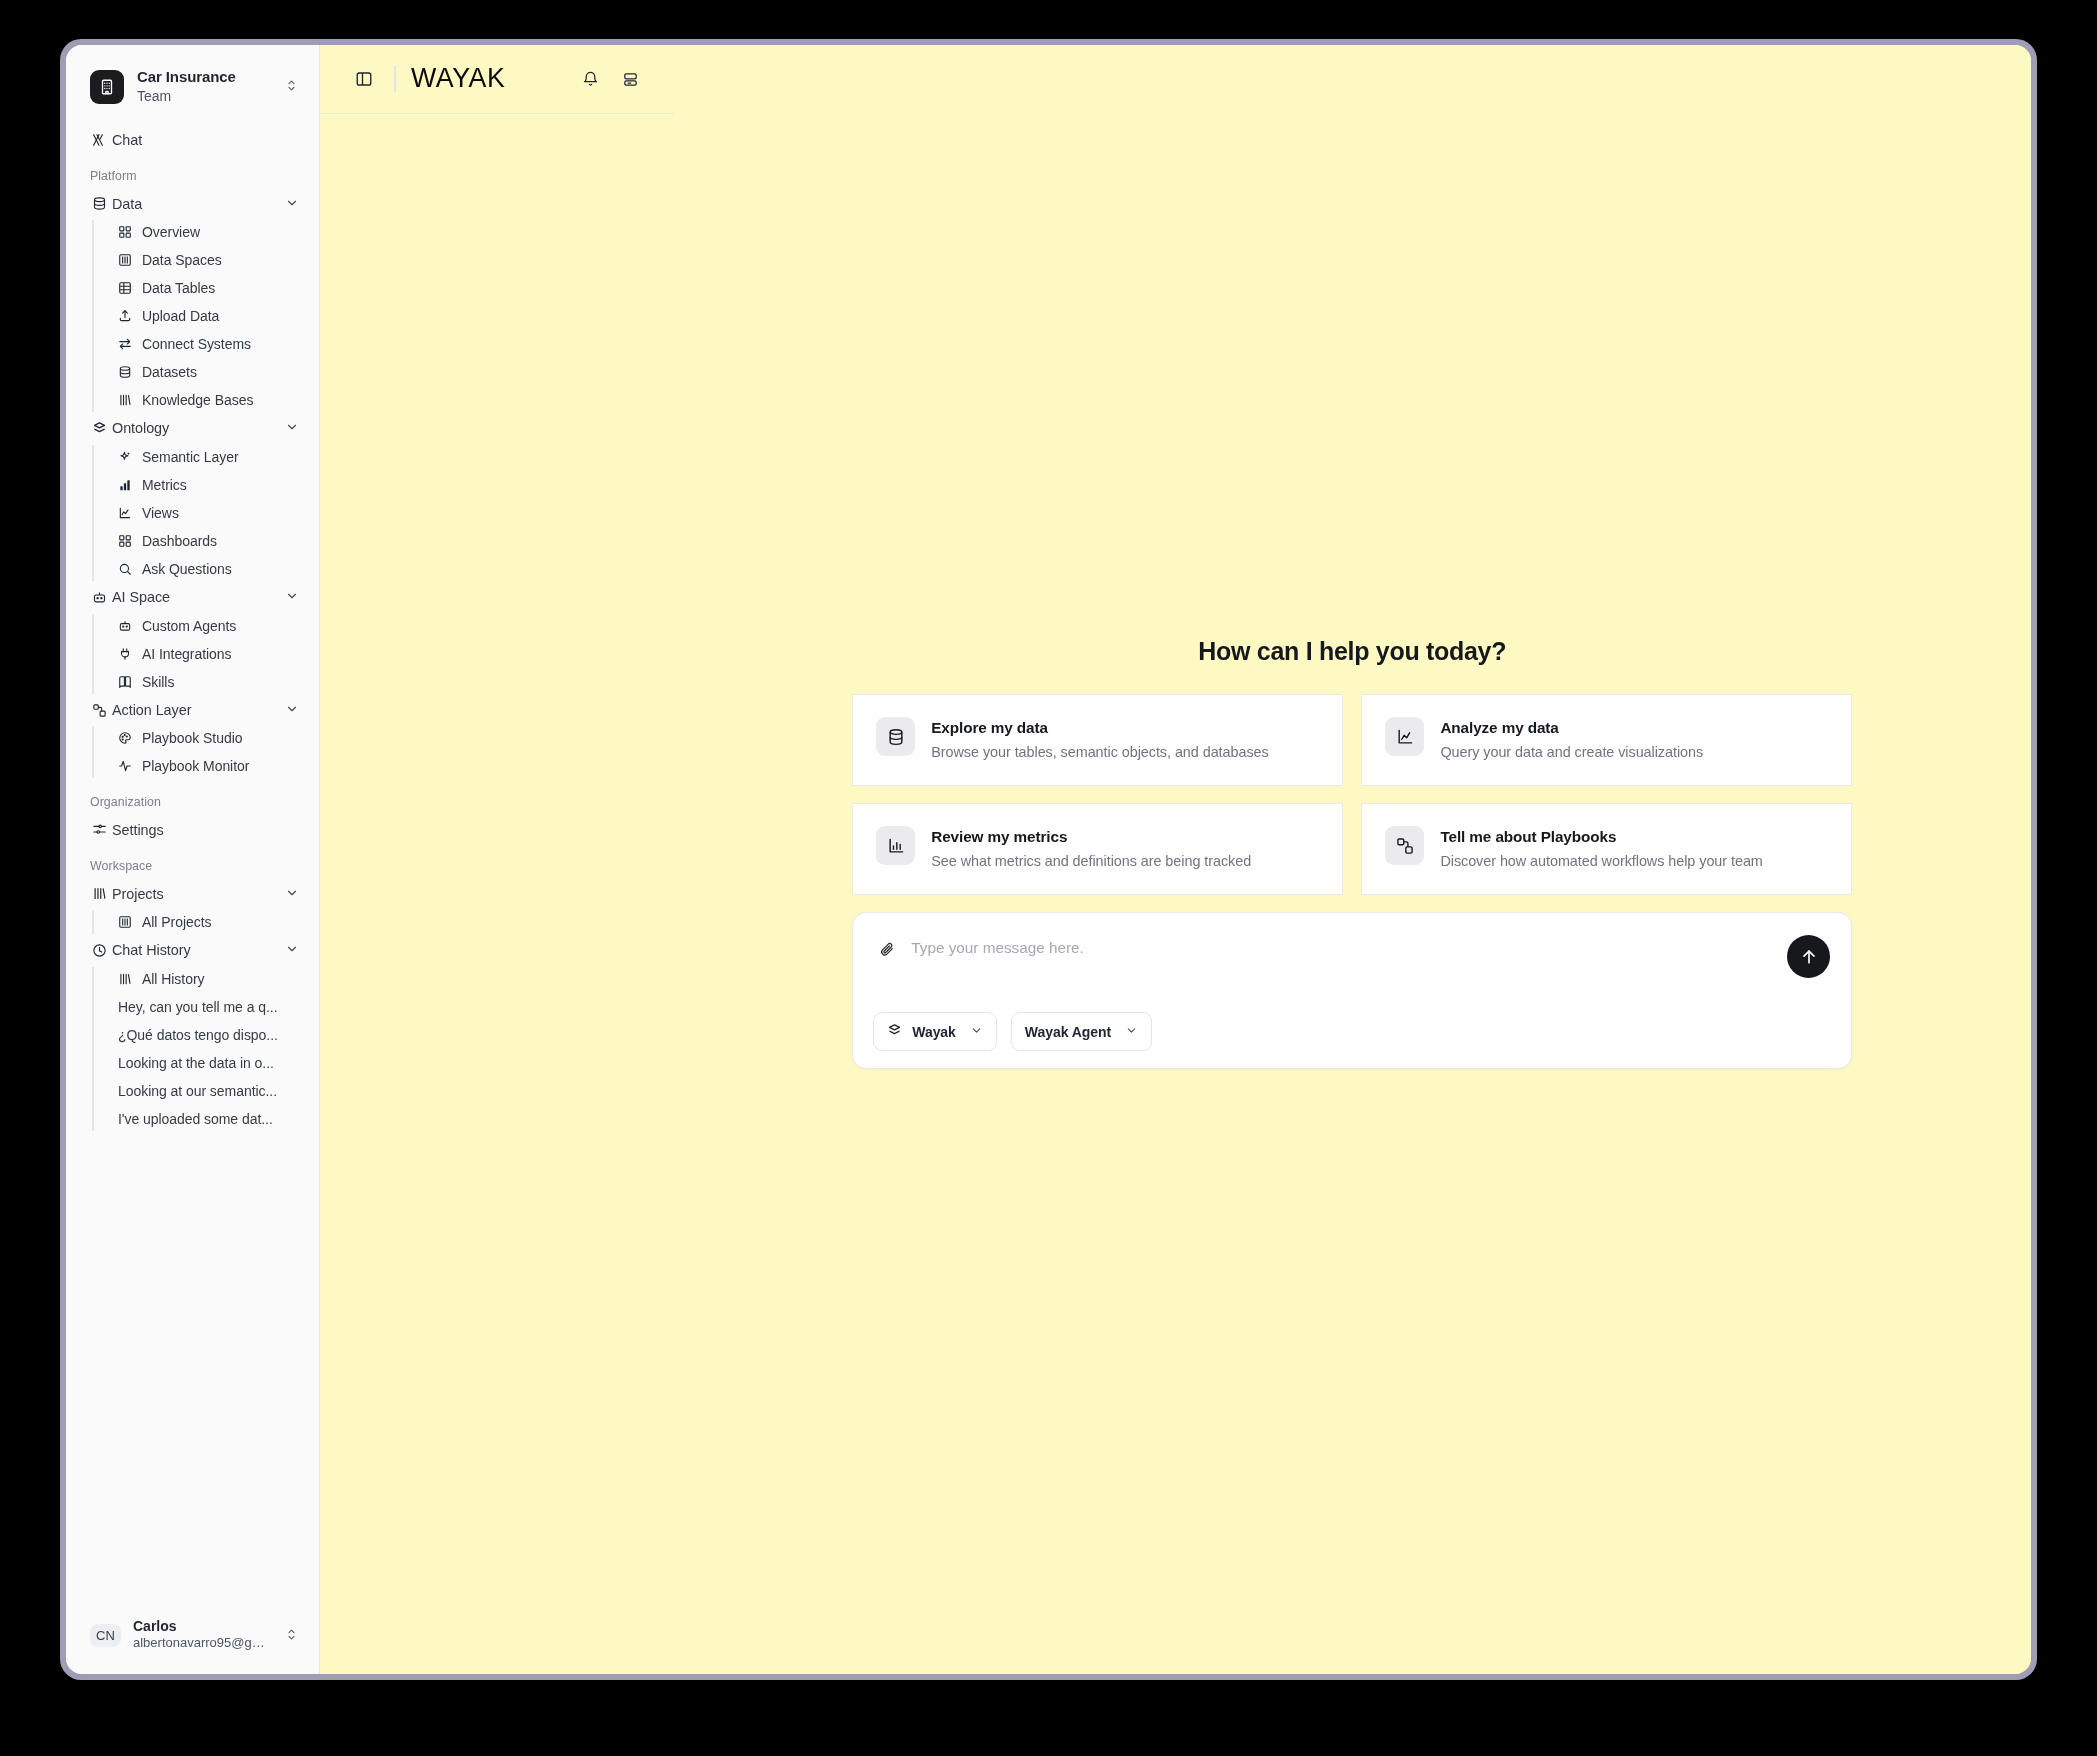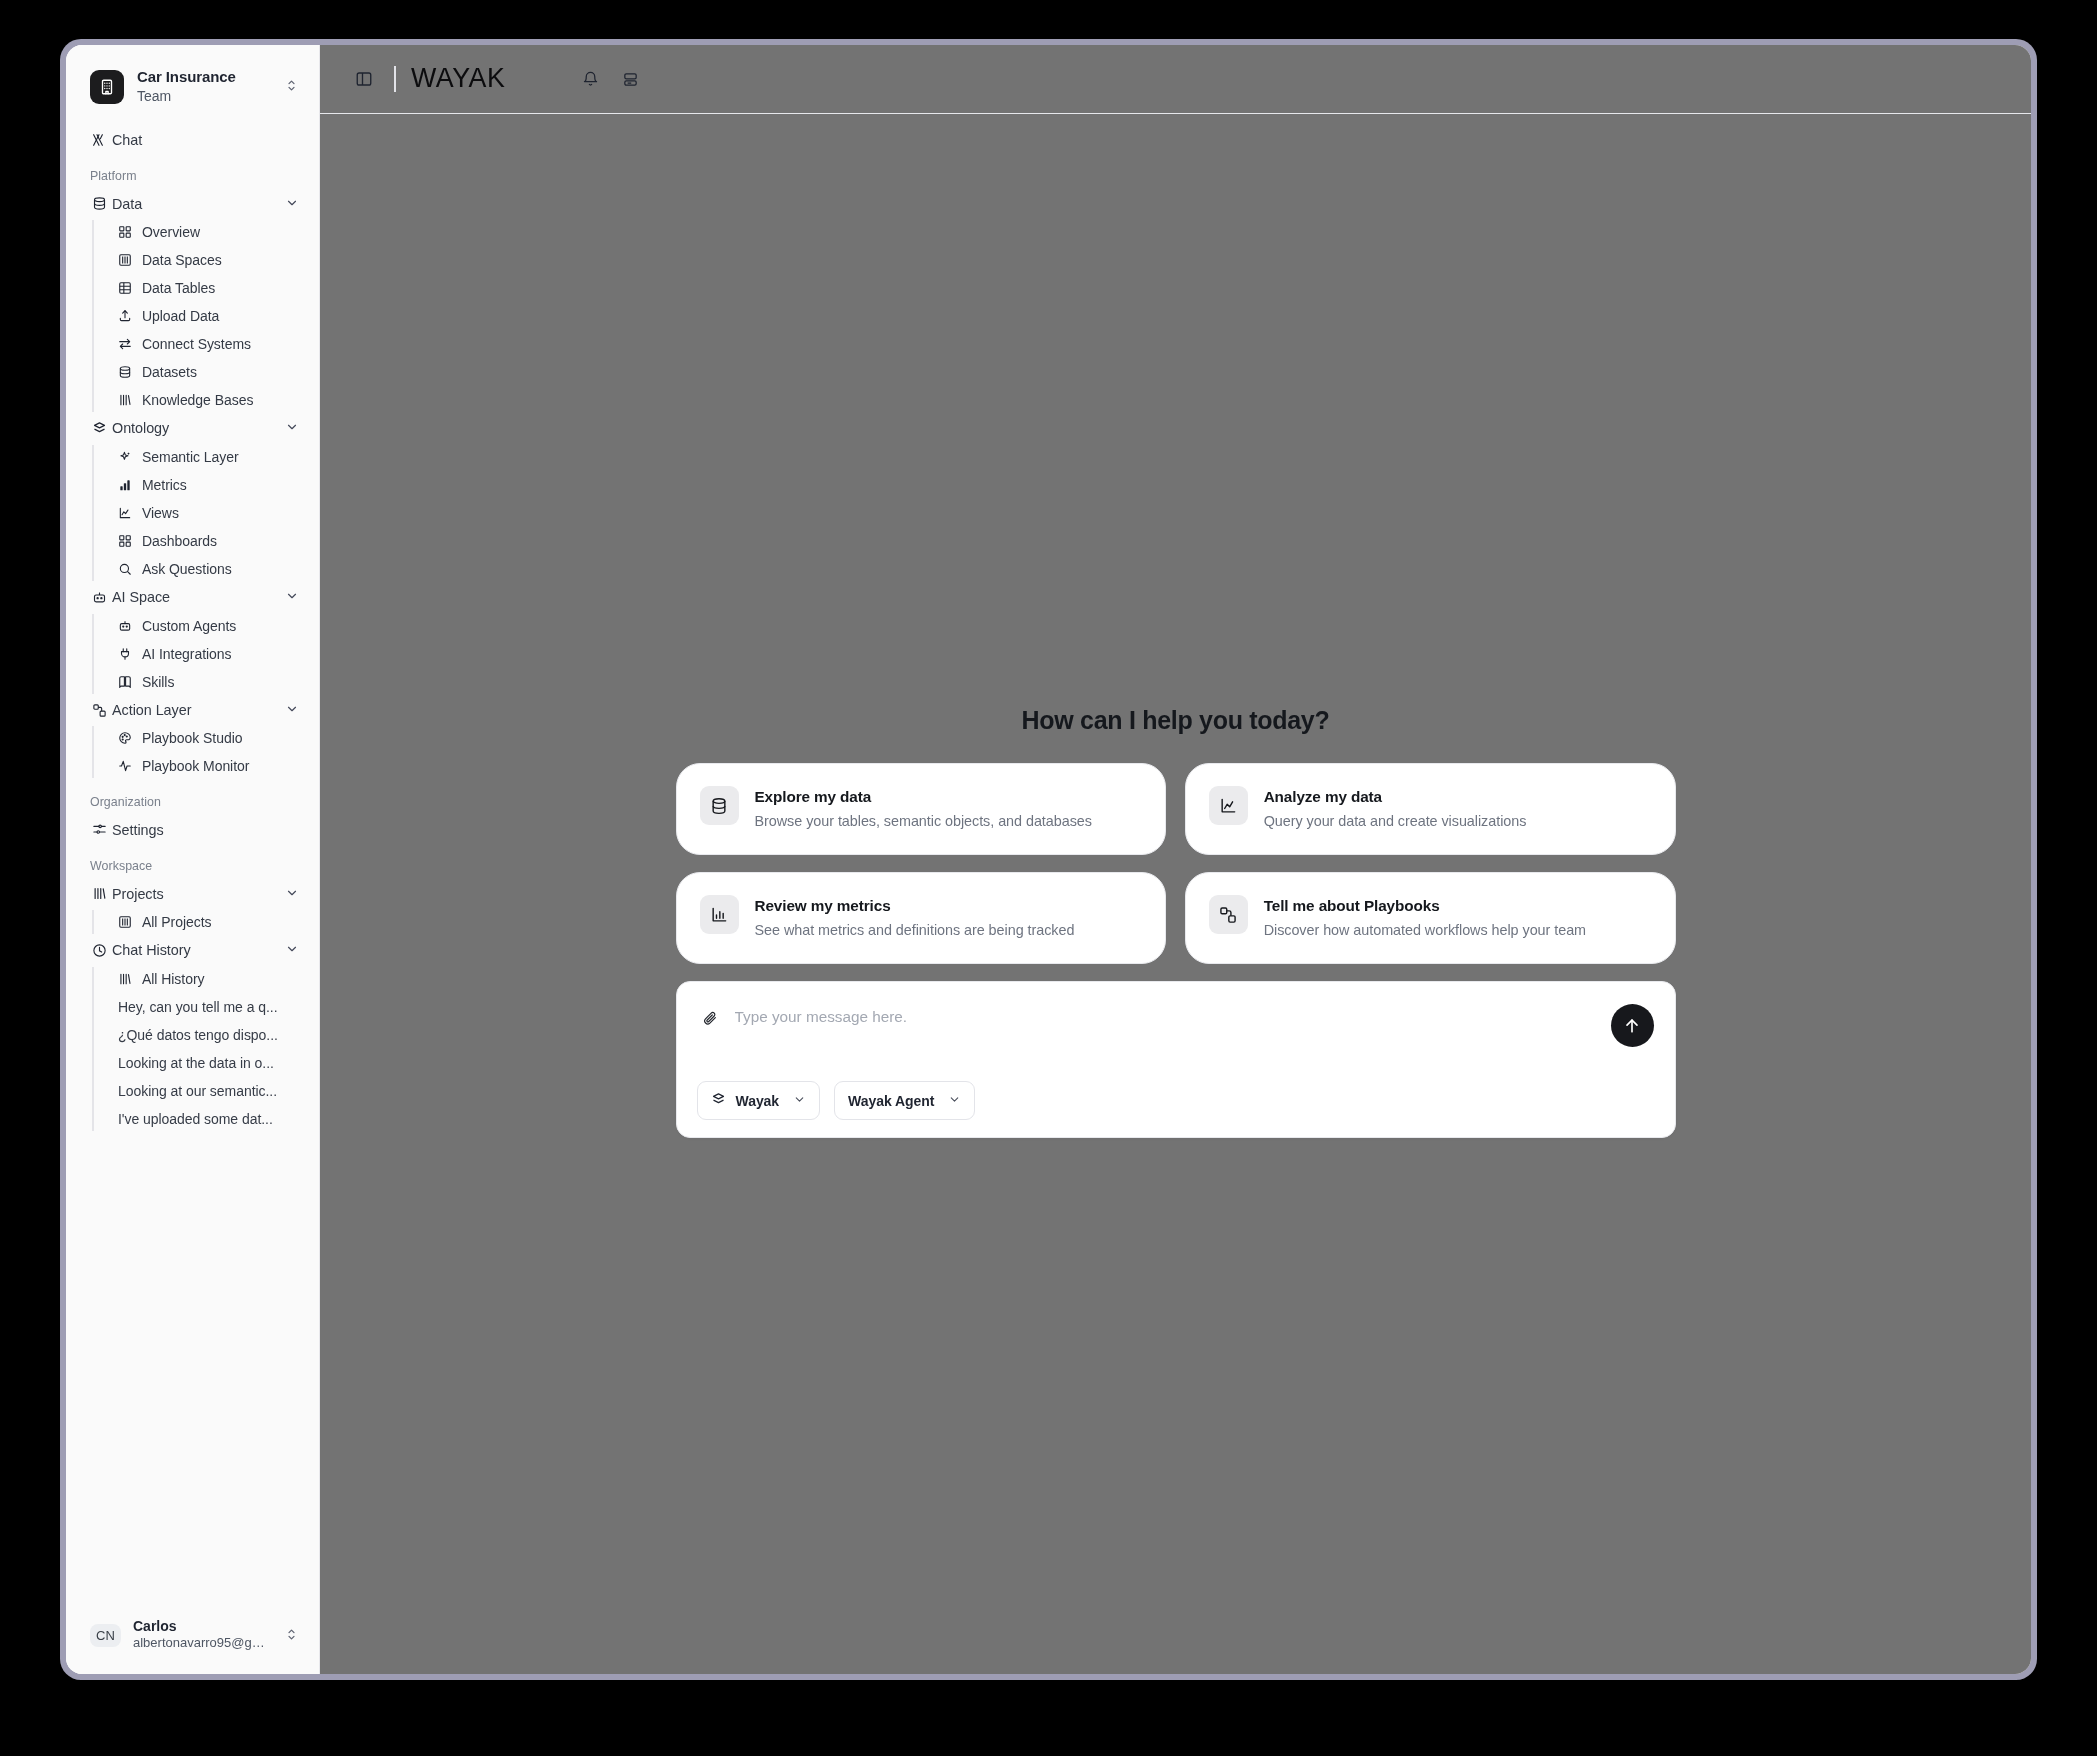--- a/index.html
+++ b/index.html
@@ -109,21 +109,21 @@
     width: 31px; height: 23px; border-radius: 8px; background: #eceef1;
     display: flex; align-items: center; justify-content: center;
     font-size: 13px; color: #3a4048; flex: 0 0 31px; letter-spacing: 0.2px;
   }
   .user-text { flex: 1 1 auto; min-width: 0; }
   .user-name { font-size: 14px; font-weight: 700; color: #1f2430; line-height: 1.2; }
   .user-mail { font-size: 13px; color: #4e5663; line-height: 1.3;
                white-space: nowrap; overflow: hidden; text-overflow: ellipsis; }
 
   
-  #main { flex: 1 1 auto; height: 100%; display: flex; flex-direction: column; background: #737373; }
+  #main { flex: 1 1 auto; height: 100%; display: flex; flex-direction: row; background: #fef9c3; }
 
   #topbar {
     height: 69px; flex: 0 0 69px;
     border-bottom: 1.5px solid #e7e8ec;
     display: flex; align-items: center; gap: 0;
     padding: 0 28px;
   }
   .topbar-btn {
     width: 31px; height: 31px; display: flex; align-items: center; justify-content: center;
     cursor: pointer; border-radius: 5px;
@@ -140,21 +140,21 @@
 
   #hero-title {
     text-align: center; font-size: 25px; font-weight: 700; color: #15181d;
     letter-spacing: -0.3px; margin-bottom: 28px;
   }
 
   #suggestion-grid {
     display: grid; grid-template-columns: 1fr 1fr; gap: 17px 18.3px;
   }
   .sug-card {
-    border: 1.5px solid #e8e9ed; border-radius: 24px;
+    border: 1.5px solid #e8e9ed; border-radius: 0;
     background: #ffffff; padding: 22px 23px;
     display: flex; align-items: flex-start; gap: 16px; cursor: pointer;
     min-height: 92px;
   }
   .sug-ico {
     width: 39px; height: 39px; flex: 0 0 39px; border-radius: 9px;
     background: #ebebed; display: flex; align-items: center; justify-content: center;
   }
   .sug-txt { padding-top: 1.5px; }
   .sug-title { font-size: 15.3px; font-weight: 700; color: #15181d; letter-spacing: -0.1px; }

